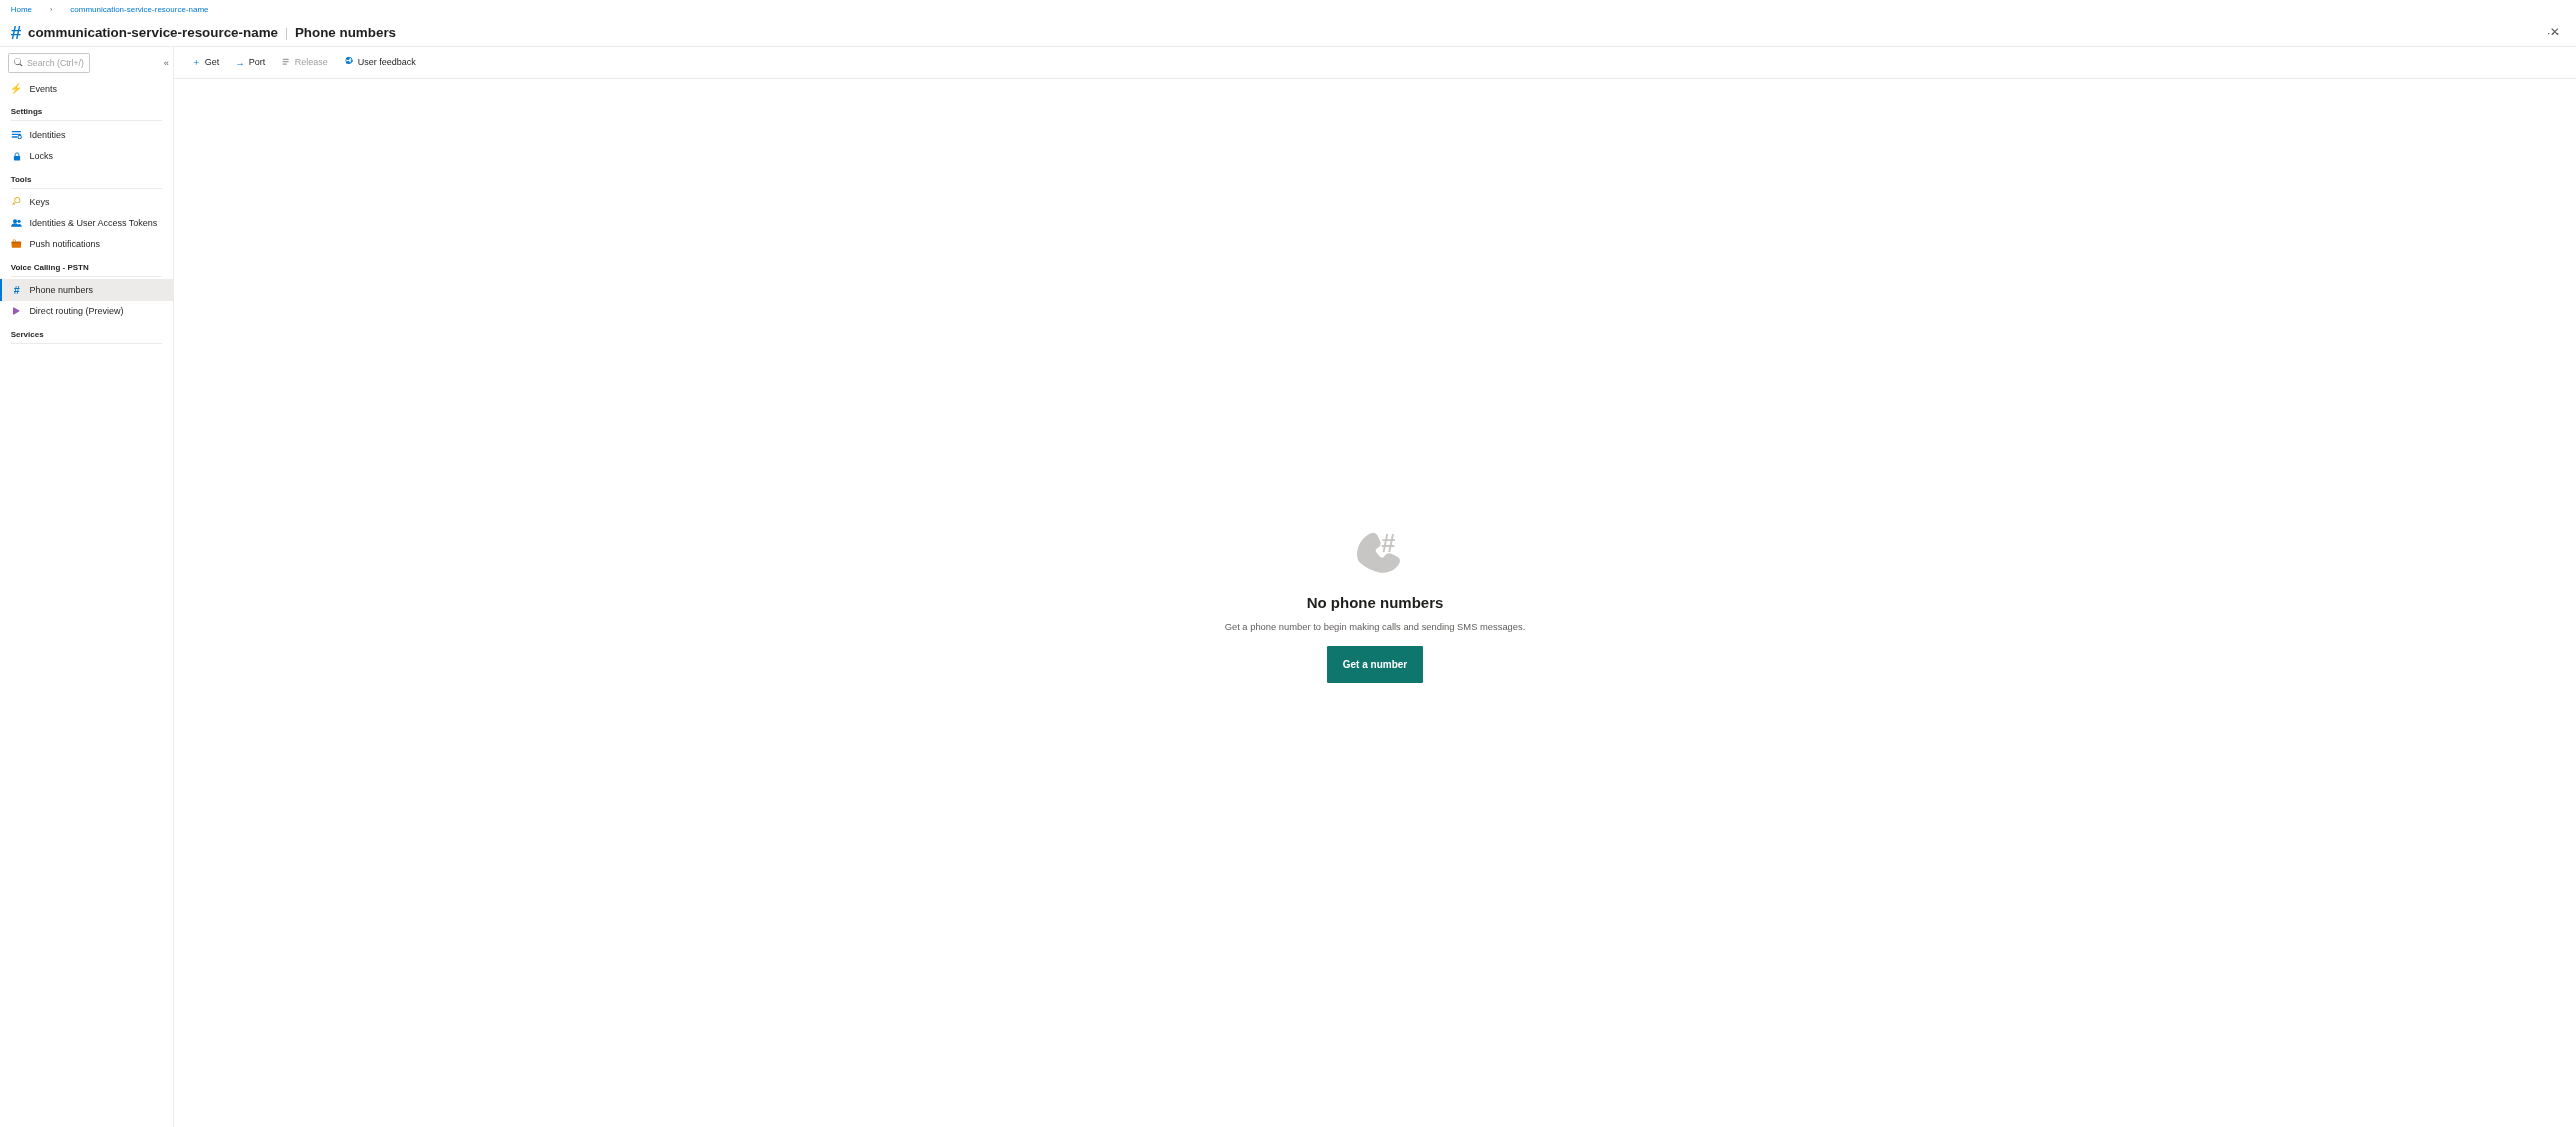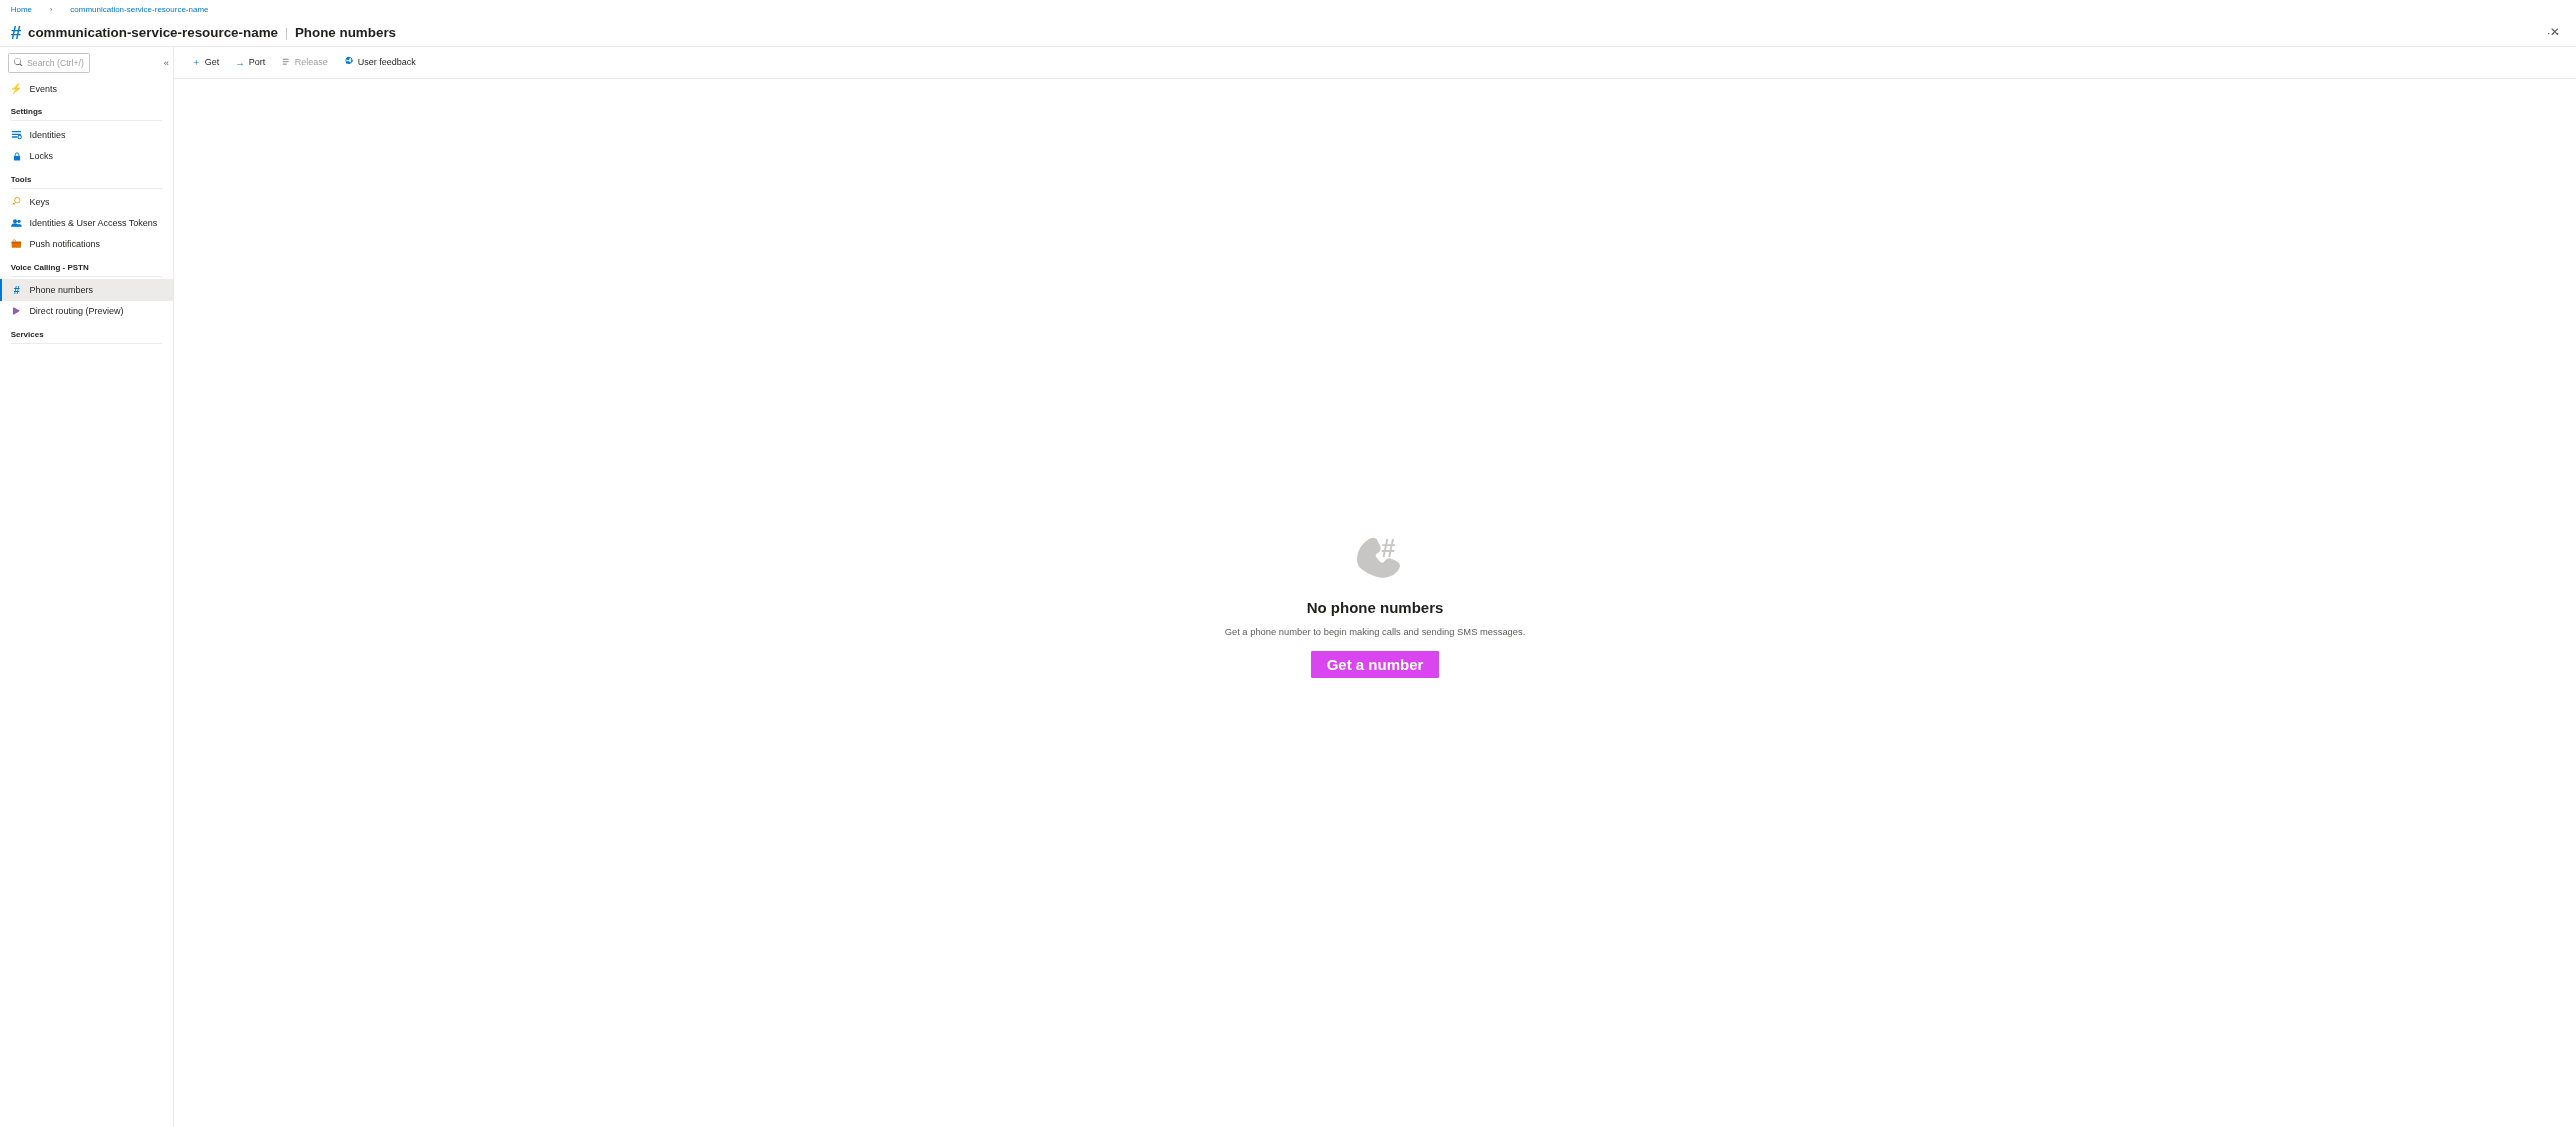--- a/index.html
+++ b/index.html
@@ -237,25 +237,25 @@
       font-size: 15px;
       font-weight: 600;
       color: #201f1e;
     }
     .empty-subtitle {
       font-size: 9.4px;
       color: #605e5c;
       text-align: left;
     }
     .get-number-btn {
-      background: #d946ef;
+      background: #0f766e;
       color: #ffffff;
       border: none;
-      padding: 5px 16px;
-      font-size: 15px;
+      padding: 13px 16px;
+      font-size: 10px;
       font-weight: 600;
       cursor: pointer;
       border-radius: 1.3px;
       margin-top: 2.7px;
     }
 
     
     .icon-events { color: #ffd700; }
     .icon-properties { color: #0078d4; }
     .icon-locks { color: #0078d4; }

